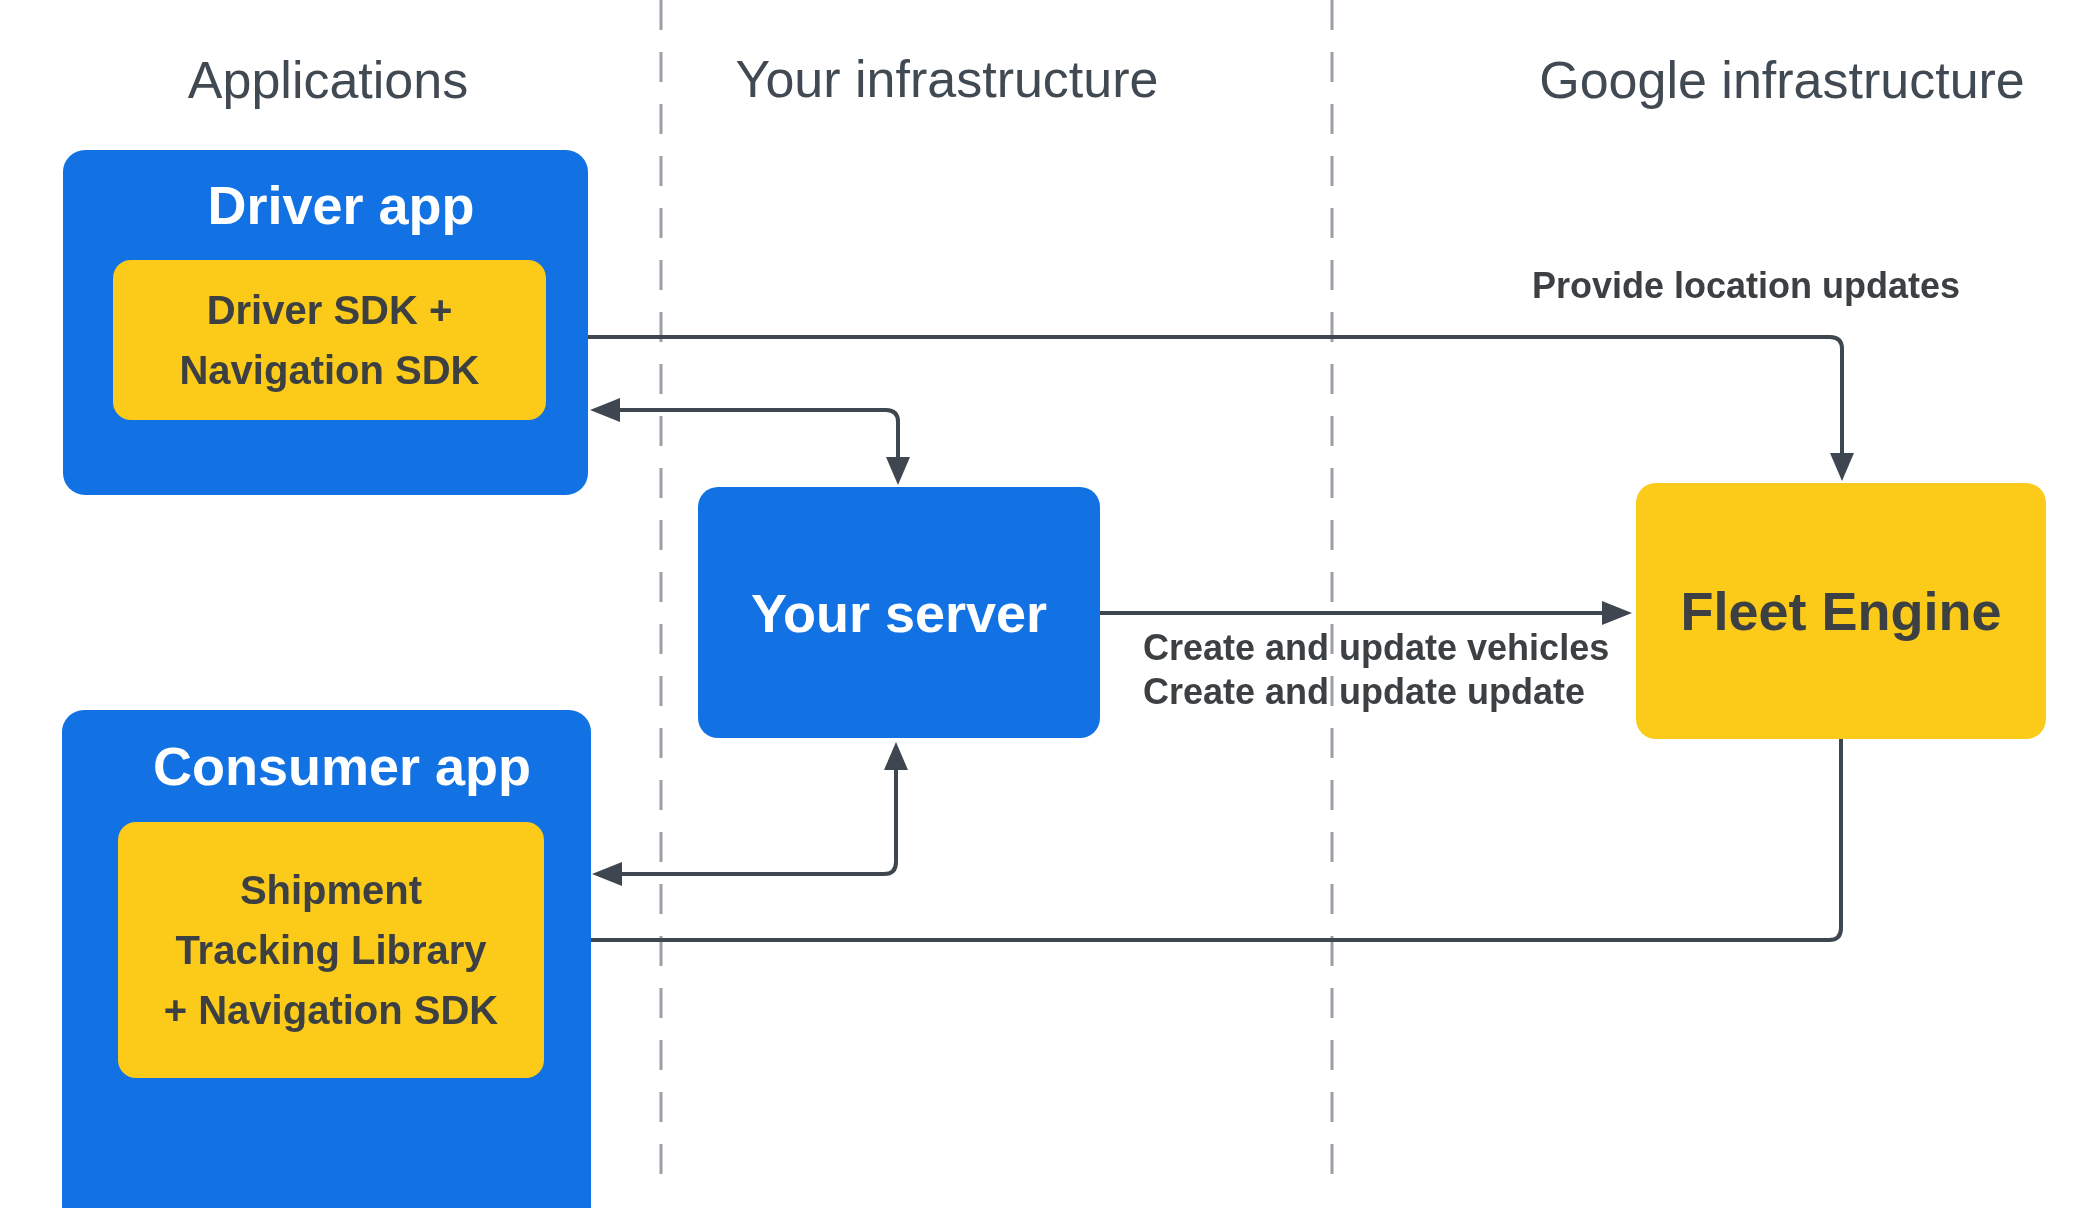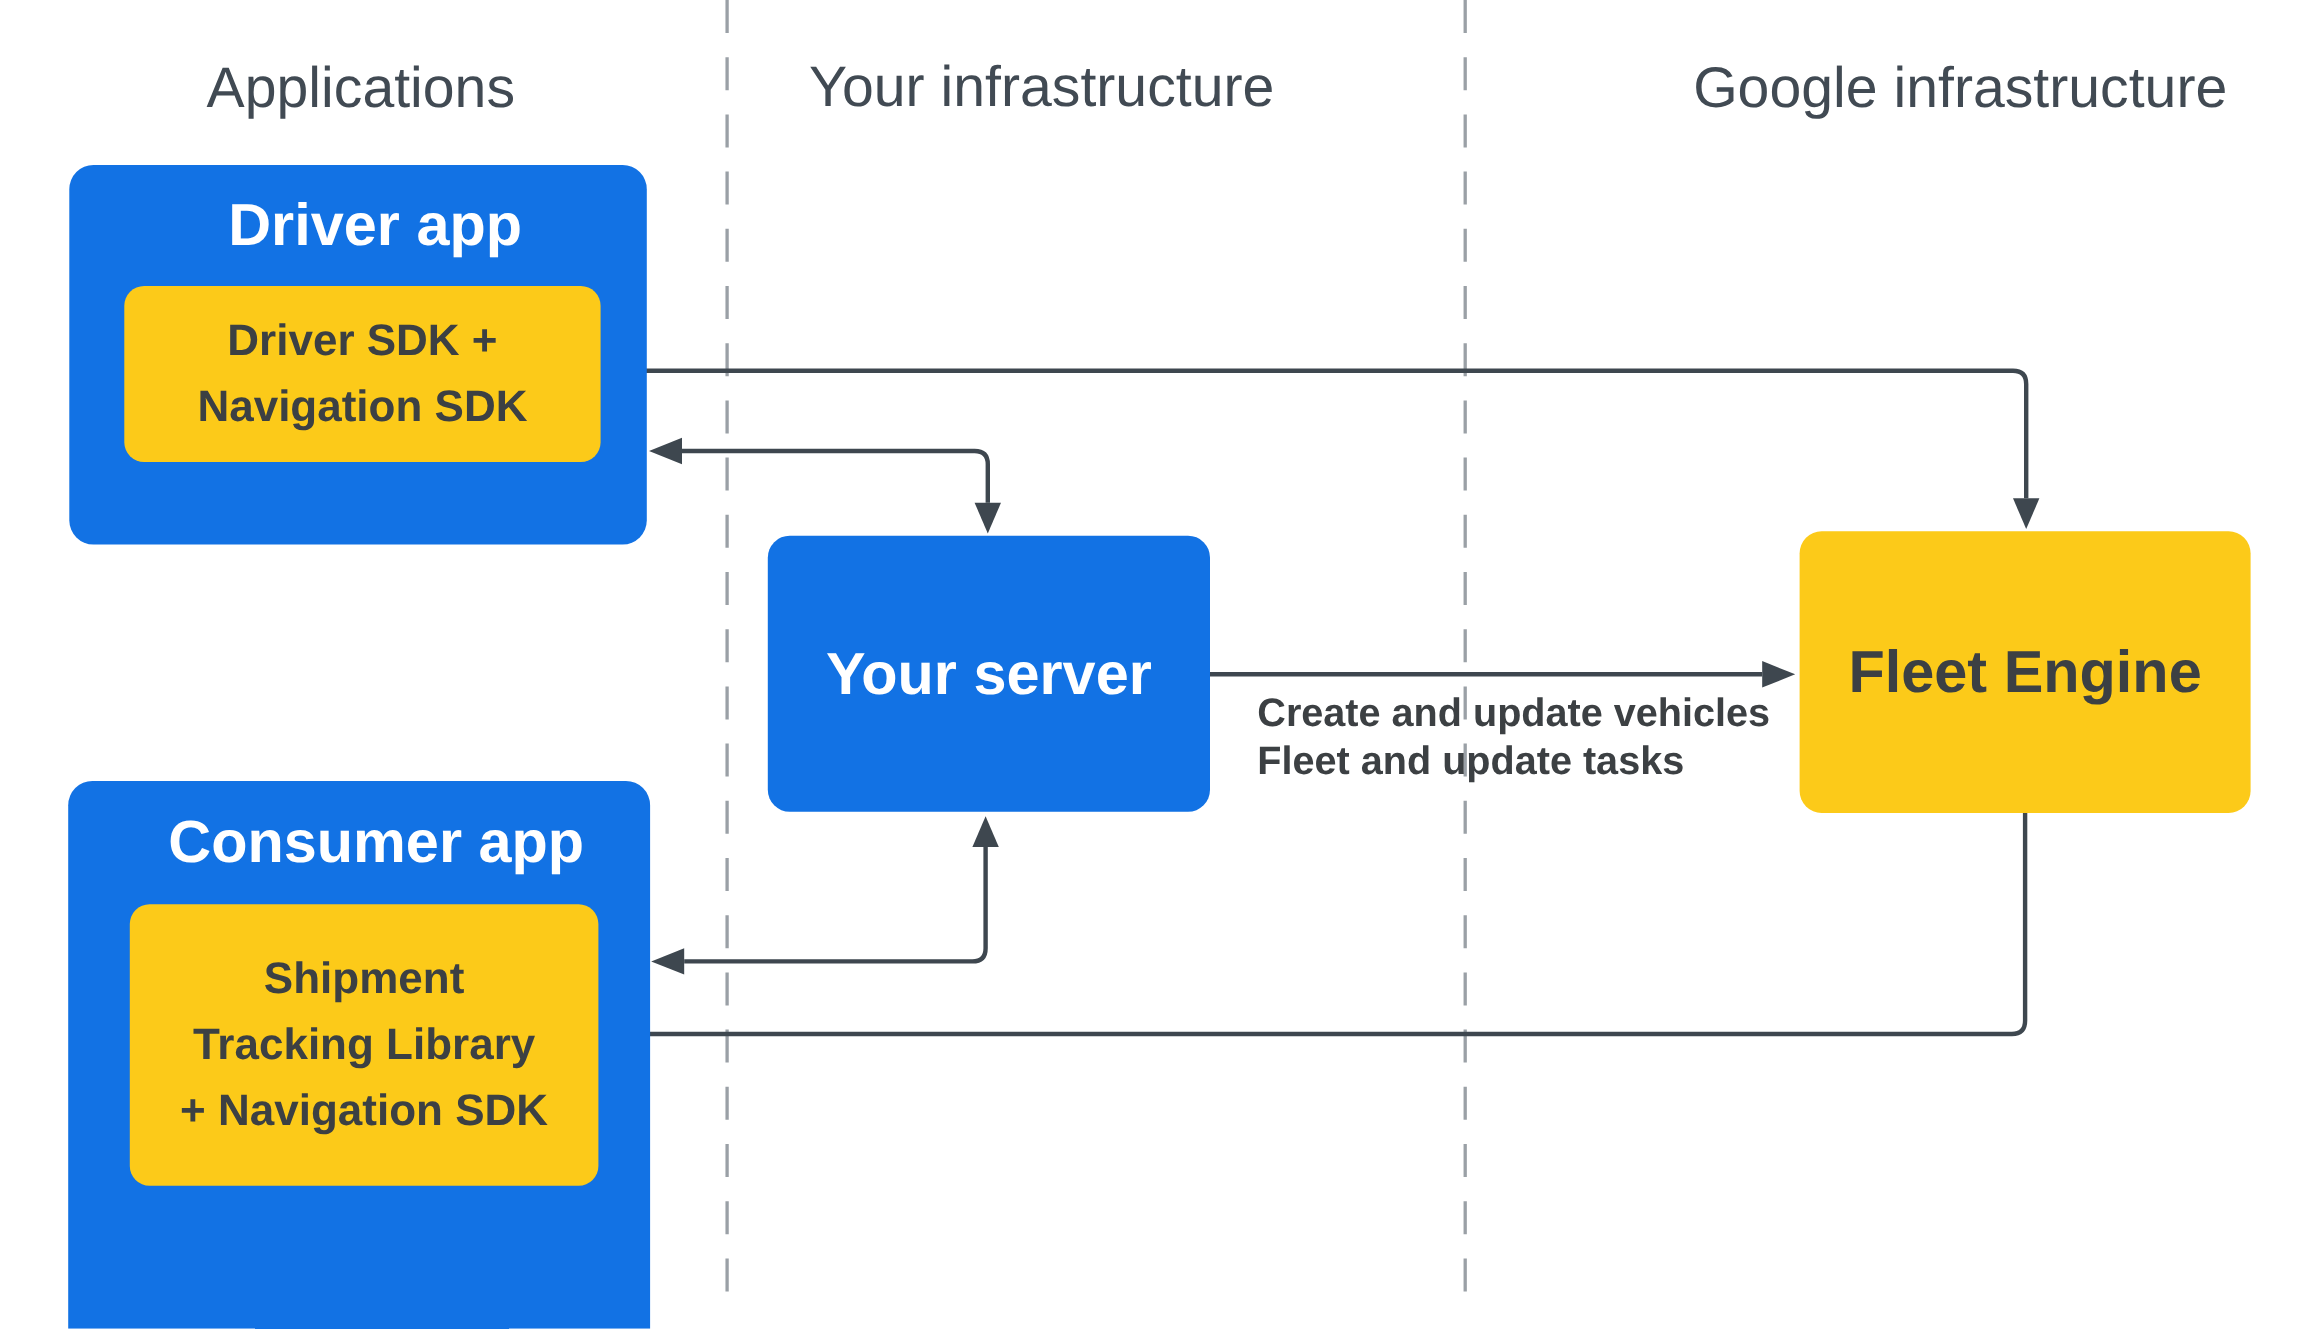--- a/index.html
+++ b/index.html
@@ -144,18 +144,19 @@
   </div>
 
   <div class="node blue" style="left:698px; top:487px; width:402px; height:251px; border-radius:20px;">
     <div class="fill-title" style="color:#ffffff;">Your server</div>
   </div>
 
   <div class="node yellow" style="left:1636px; top:483px; width:410px; height:256px; border-radius:20px;">
     <div class="fill-title dark" style="color:var(--text-dark);">Fleet Engine</div>
   </div>
 
+  <div class="edge-label" style="left:1532px; top:264px;">Provide location updates</div>
   <div class="edge-label" style="left:1143px; top:626px;">
     <div>Create and update vehicles</div>
-    <div>Fleet and update tasks</div>
+    <div>Create and update update</div>
   </div>
 
 </div>
 
 </body></html>

